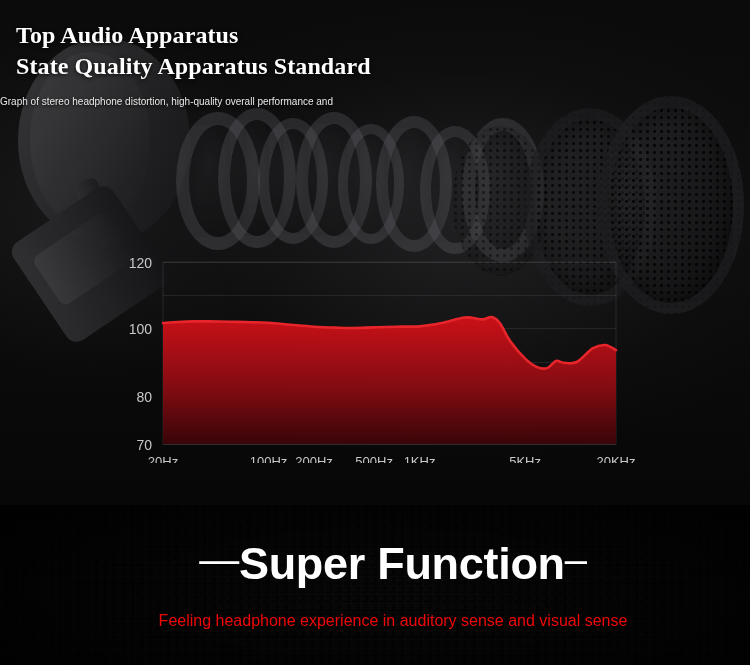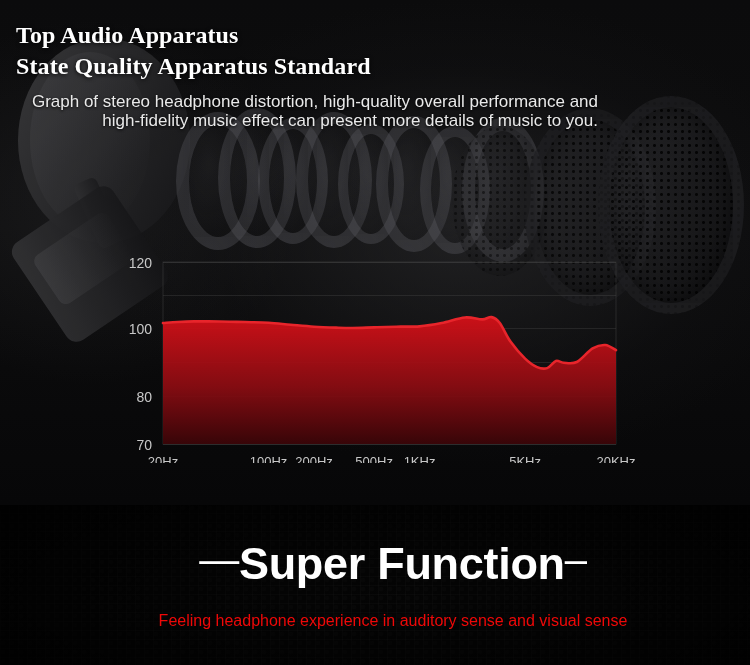--- a/index.html
+++ b/index.html
@@ -117,24 +117,24 @@
     font-size: 24px;
     font-weight: bold;
     line-height: 31px;
     letter-spacing: 0.1px;
     text-shadow: 0 1px 4px rgba(0,0,0,0.9);
   }
   .hero-desc {
     position: absolute;
     left: 0; top: 92px;
     width: 598px;
-    text-align: right;
+    text-align: left;
     z-index: 5;
     color: #e9e9e9;
-    font-size: 17px;
+    font-size: 10px;
     line-height: 19px;
     text-shadow: 0 1px 3px rgba(0,0,0,0.95);
   }
   .hero-desc div { white-space: nowrap; }
 
   
   .chart-wrap {
     position: absolute;
     left: 0; top: 248px;
     width: 660px; height: 215px;
@@ -217,21 +217,20 @@
       <div class="mesh-disc ringed" style="left:598px; top:96px; width:124px; height:196px; opacity:0.85;"></div>
     </div>
 
     <div class="hero-titles">
       <div class="title-line">Top Audio Apparatus</div>
       <div class="title-line">State Quality Apparatus Standard</div>
     </div>
 
     <div class="hero-desc">
       <div>Graph of stereo headphone distortion, high-quality overall performance and</div>
-      <div>high-fidelity music effect can present more details of music to you.</div>
     </div>
 
     <div class="chart-wrap">
       <svg class="chart-svg" id="chart" width="750" height="215" viewBox="0 0 750 215">
           <defs>
             <linearGradient id="areaGrad" x1="0" y1="0" x2="0" y2="1">
               <stop offset="0%" stop-color="#d41018" stop-opacity="0.95"></stop>
               <stop offset="55%" stop-color="#8d0c12" stop-opacity="0.92"></stop>
               <stop offset="100%" stop-color="#3a0508" stop-opacity="0.95"></stop>
             </linearGradient>

